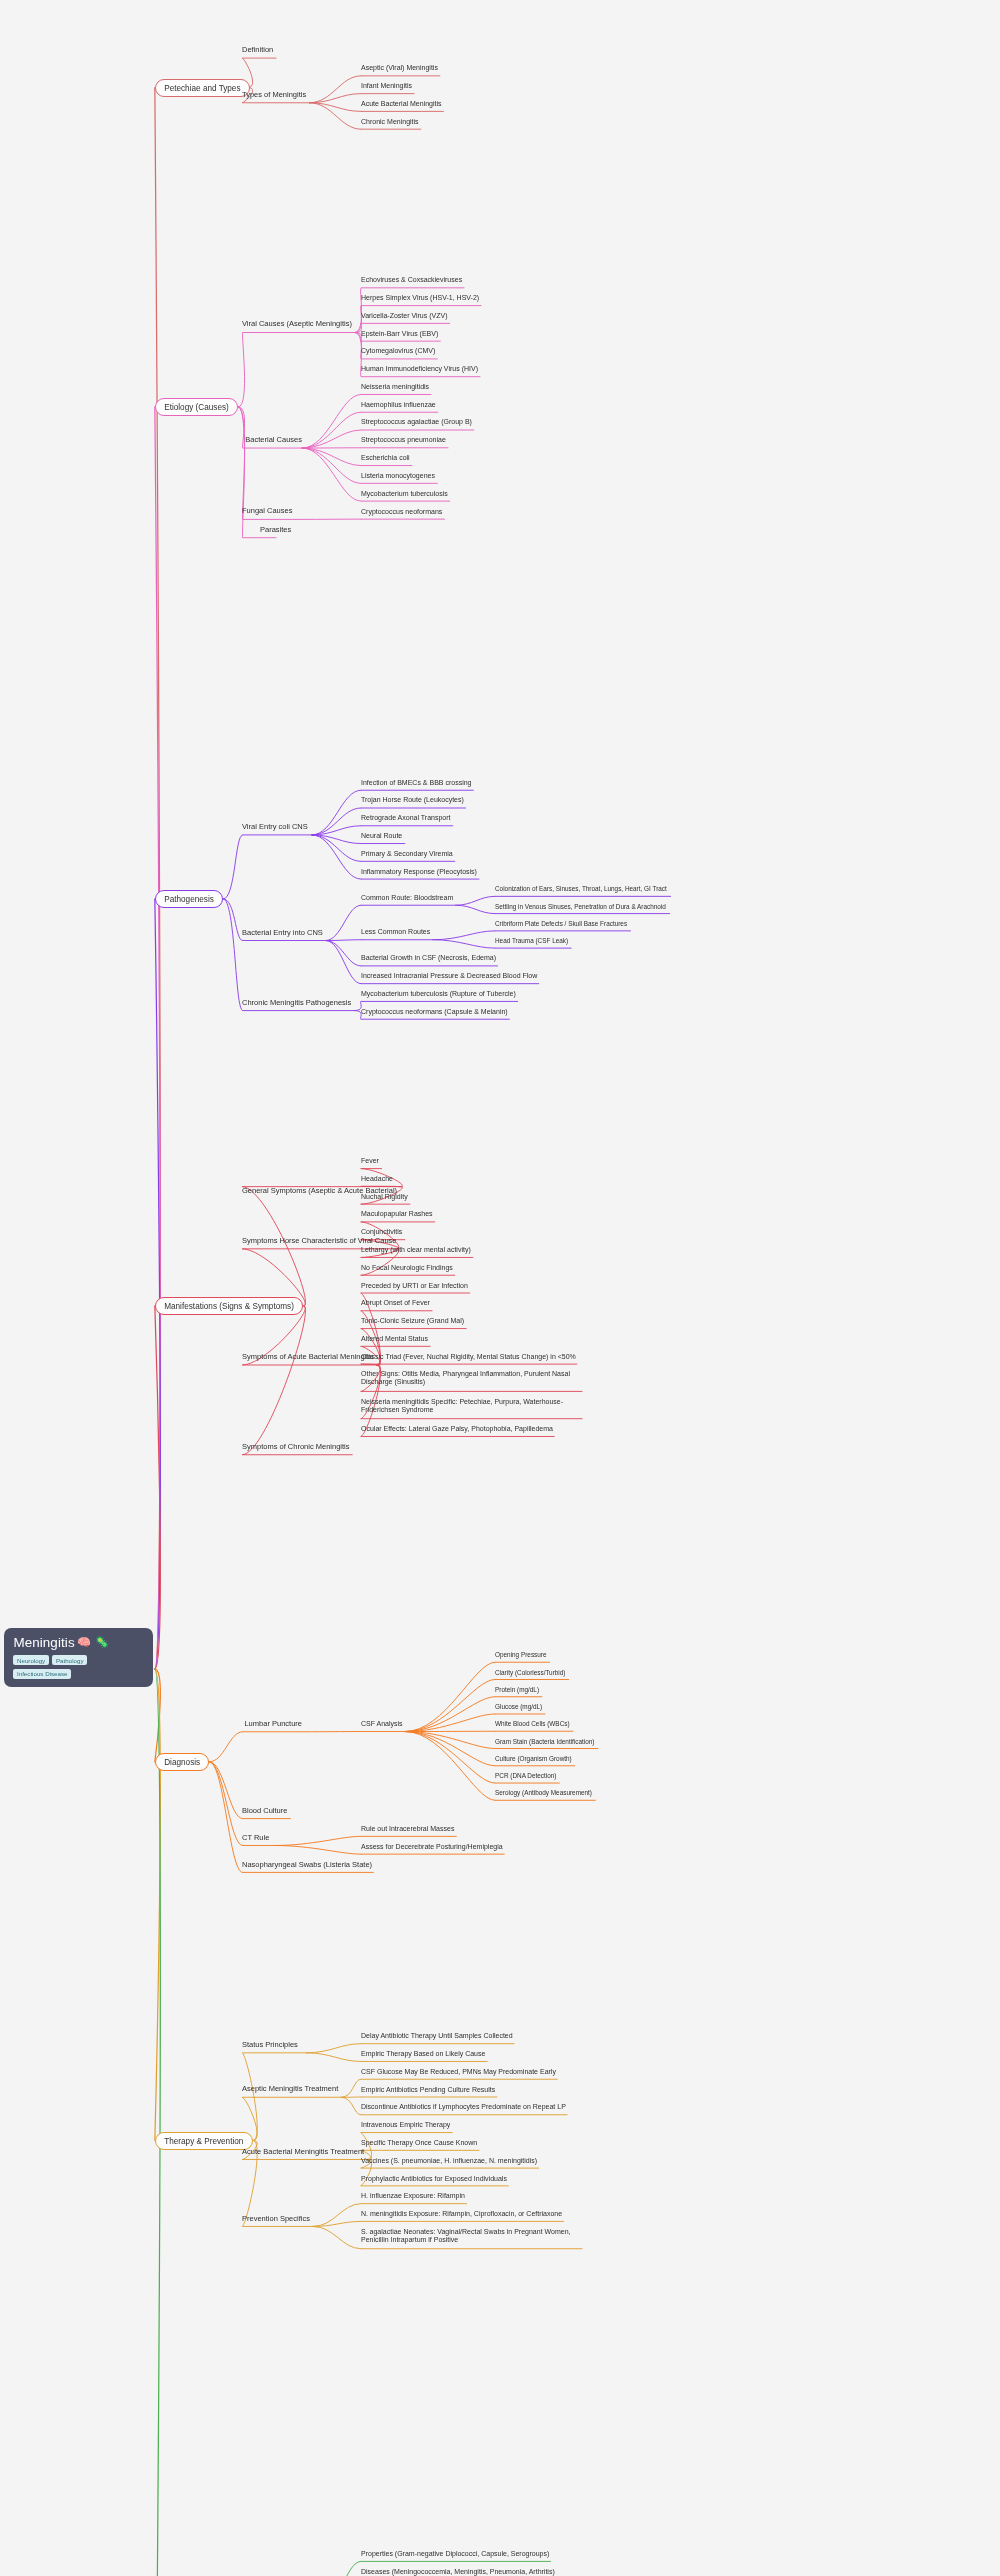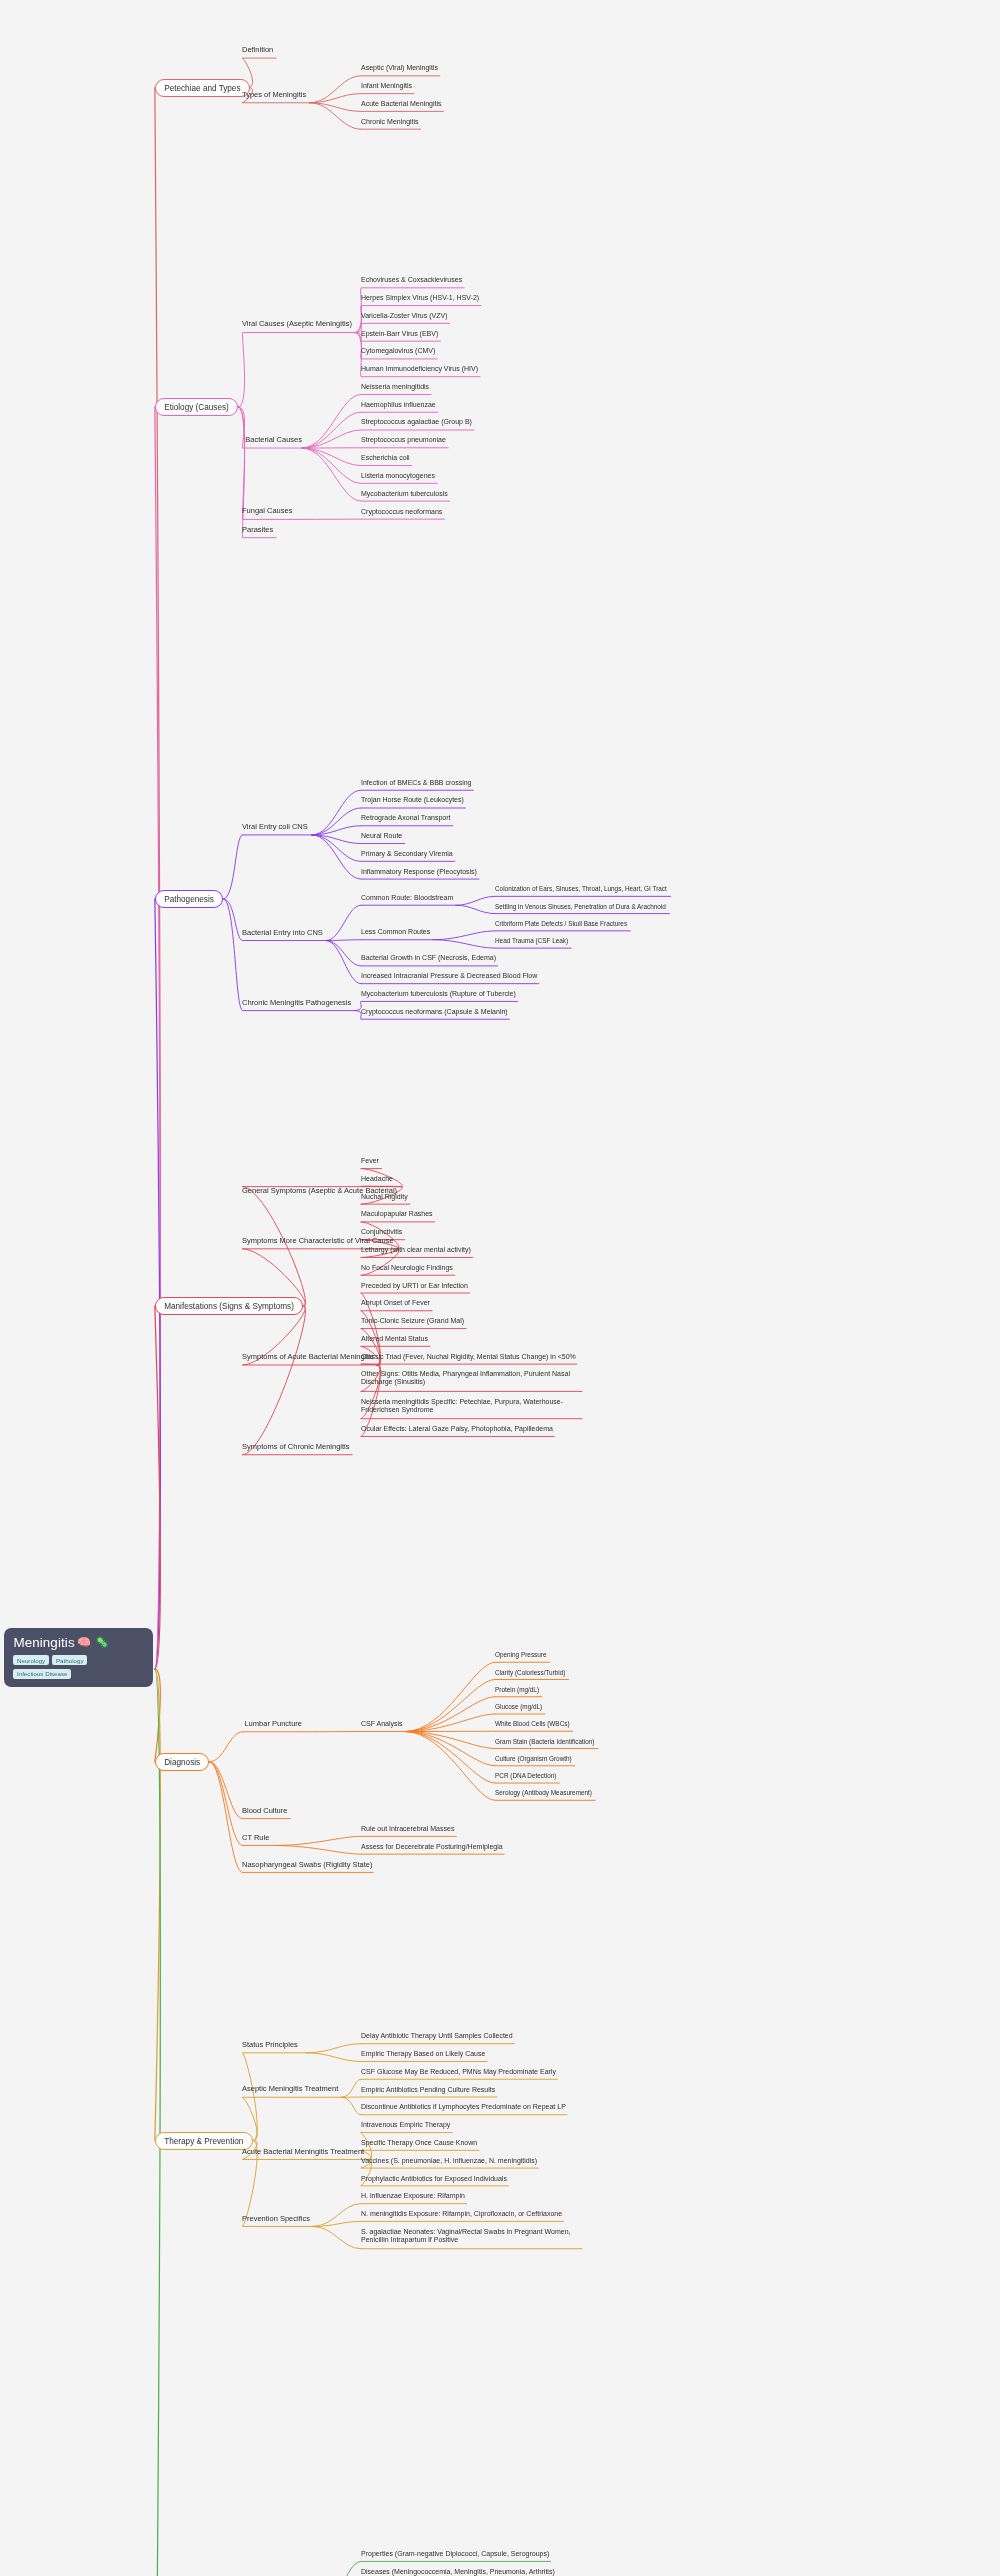--- a/index.html
+++ b/index.html
@@ -379,21 +379,21 @@
       <div class="node" style="left: 361px; top: 490px; width: 89px;">
         <span class="lbl" style="font-size: 7px;">Mycobacterium tuberculosis</span>
       </div>
       <div class="node" style="left: 242px; top: 507px; width: 54px;">
         <span class="lbl" style="font-size: 7.5px;">Fungal Causes</span>
       </div>
       <div class="node" style="left: 361px; top: 508px; width: 84px;">
         <span class="lbl" style="font-size: 7px;">Cryptococcus neoformans</span>
       </div>
       <div class="node" style="left: 242px; top: 526px; width: 34px;">
-        <span class="lbl" style="font-size: 7.5px;">Parasites</span>
+        <span class="lbl" style="font-size: 7.5px; margin-left: 18px;">Parasites</span>
       </div>
       <div class="cap c3" style="border-color: rgb(138, 62, 232); left: 155px; top: 890px;"><span>Pathogenesis</span></div>
       <div class="node" style="left: 242px; top: 823px; width: 70px;">
         <span class="lbl" style="font-size: 7.5px;">Viral Entry coli CNS</span>
       </div>
       <div class="node" style="left: 361px; top: 779px; width: 113px;">
         <span class="lbl" style="font-size: 7px;">Infection of BMECs &amp; BBB crossing</span>
       </div>
       <div class="node" style="left: 361px; top: 796px; width: 105px;">
         <span class="lbl" style="font-size: 7px;">Trojan Horse Route (Leukocytes)</span>
@@ -453,21 +453,21 @@
       <div class="node" style="left: 361px; top: 1157px; width: 21px;">
         <span class="lbl" style="font-size: 7px;">Fever</span>
       </div>
       <div class="node" style="left: 361px; top: 1175px; width: 35px;">
         <span class="lbl" style="font-size: 7px;">Headache</span>
       </div>
       <div class="node" style="left: 361px; top: 1193px; width: 49px;">
         <span class="lbl" style="font-size: 7px;">Nuchal Rigidity</span>
       </div>
       <div class="node" style="left: 242px; top: 1237px; width: 154px;">
-        <span class="lbl" style="font-size: 7.5px;">Symptoms More Characteristic of Viral Cause</span>
+        <span class="lbl" style="font-size: 7.5px;">Symptoms Horse Characteristic of Viral Cause</span>
       </div>
       <div class="node" style="left: 361px; top: 1210px; width: 74px;">
         <span class="lbl" style="font-size: 7px;">Maculopapular Rashes</span>
       </div>
       <div class="node" style="left: 361px; top: 1228px; width: 44px;">
         <span class="lbl" style="font-size: 7px;">Conjunctivitis</span>
       </div>
       <div class="node" style="left: 361px; top: 1246px; width: 112px;">
         <span class="lbl" style="font-size: 7px;">Lethargy (with clear mental activity)</span>
       </div>
@@ -544,21 +544,21 @@
       <div class="node" style="left: 242px; top: 1834px; width: 32px;">
         <span class="lbl" style="font-size: 7.5px;">CT Rule</span>
       </div>
       <div class="node" style="left: 361px; top: 1825px; width: 96px;">
         <span class="lbl" style="font-size: 7px;">Rule out Intracerebral Masses</span>
       </div>
       <div class="node" style="left: 361px; top: 1843px; width: 144px;">
         <span class="lbl" style="font-size: 7px;">Assess for Decerebrate Posturing/Hemiplegia</span>
       </div>
       <div class="node" style="left: 242px; top: 1861px; width: 131px;">
-        <span class="lbl" style="font-size: 7.5px;">Nasopharyngeal Swabs (Rigidity State)</span>
+        <span class="lbl" style="font-size: 7.5px;">Nasopharyngeal Swabs (Listeria State)</span>
       </div>
       <div class="cap c6" style="border-color: rgb(224, 160, 48); left: 155px; top: 2132px;"><span>Therapy &amp; Prevention</span></div>
       <div class="node" style="left: 242px; top: 2041px; width: 64px;">
         <span class="lbl" style="font-size: 7.5px;">Status Principles</span>
       </div>
       <div class="node" style="left: 361px; top: 2032px; width: 154px;">
         <span class="lbl" style="font-size: 7px;">Delay Antibiotic Therapy Until Samples Collected</span>
       </div>
       <div class="node" style="left: 361px; top: 2050px; width: 127px;">
         <span class="lbl" style="font-size: 7px;">Empiric Therapy Based on Likely Cause</span>

